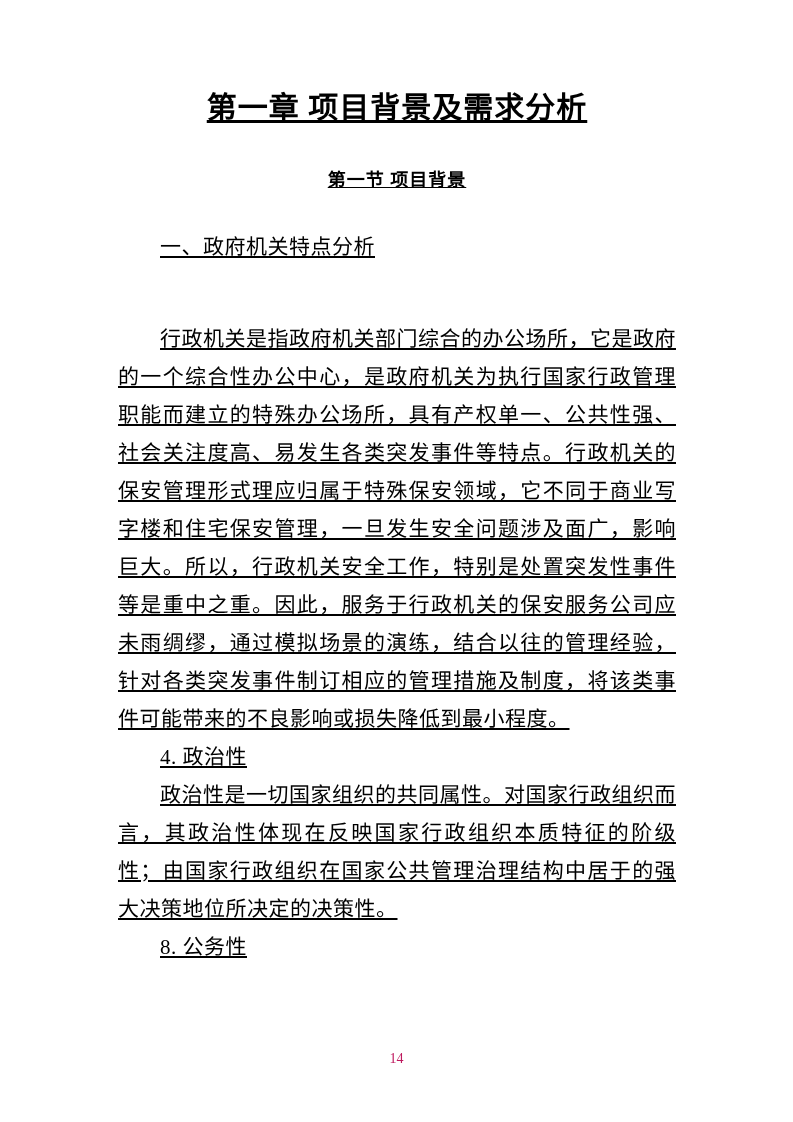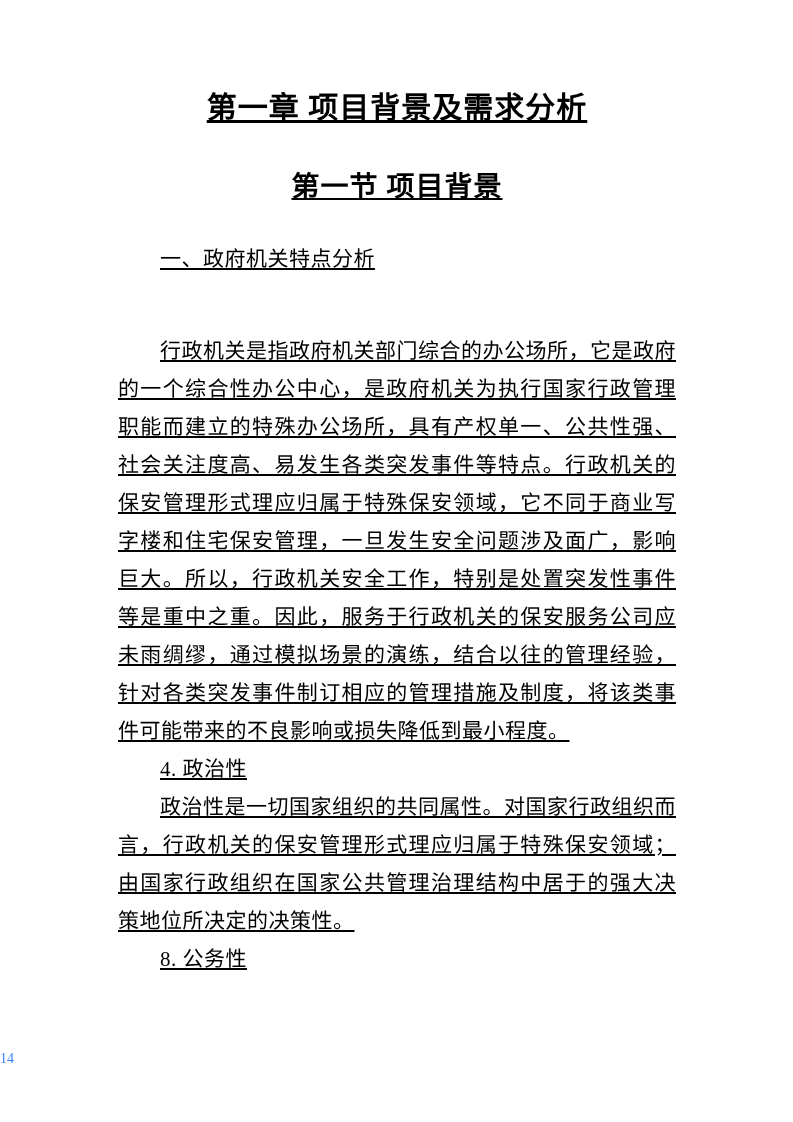--- a/index.html
+++ b/index.html
@@ -24,21 +24,21 @@
       margin: 0;
       font-size: 30px;
       line-height: 1.2;
       font-weight: bold;
       text-align: center;
       letter-spacing: 1px;
       font-family: "Liberation Serif", "DejaVu Serif", serif;
     }
     .section-title {
       margin: 44px 0 0 0;
-      font-size: 28px;
+      font-size: 18px;
       line-height: 1.2;
       font-weight: bold;
       text-align: center;
       letter-spacing: 1px;
       font-family: "Liberation Serif", "DejaVu Serif", serif;
     }
     .body-text {
       margin: 0;
       font-size: 21px;
       line-height: 38px;
@@ -50,40 +50,41 @@
       margin-top: 54px;
     }
     .list-heading {
       margin-top: 36px;
     }
     .page-footer {
       position: absolute;
       left: 0;
       right: 0;
       bottom: 56px;
+      text-align: center;
       font-size: 14px;
       line-height: 1;
-      color: #3b82f6;
+      color: #be185d;
     }
   </style>
 </head>
 <body>
 
 <div class="doc-page">
 
   <h1 class="chapter-title">第一章 项目背景及需求分析</h1>
 
   <h2 class="section-title">第一节 项目背景</h2>
 
   <p class="body-text list-heading">一、政府机关特点分析</p>
 
   <p class="body-text intro-para">行政机关是指政府机关部门综合的办公场所，它是政府的一个综合性办公中心，是政府机关为执行国家行政管理职能而建立的特殊办公场所，具有产权单一、公共性强、社会关注度高、易发生各类突发事件等特点。行政机关的保安管理形式理应归属于特殊保安领域，它不同于商业写字楼和住宅保安管理，一旦发生安全问题涉及面广，影响巨大。所以，行政机关安全工作，特别是处置突发性事件等是重中之重。因此，服务于行政机关的保安服务公司应未雨绸缪，通过模拟场景的演练，结合以往的管理经验，针对各类突发事件制订相应的管理措施及制度，将该类事件可能带来的不良影响或损失降低到最小程度。</p>
 
   <p class="body-text">4. 政治性</p>
 
-  <p class="body-text">政治性是一切国家组织的共同属性。对国家行政组织而言，行政机关的保安管理形式理应归属于特殊保安领域；由国家行政组织在国家公共管理治理结构中居于的强大决策地位所决定的决策性。</p>
+  <p class="body-text">政治性是一切国家组织的共同属性。对国家行政组织而言，其政治性体现在反映国家行政组织本质特征的阶级性；由国家行政组织在国家公共管理治理结构中居于的强大决策地位所决定的决策性。</p>
 
   <p class="body-text">8. 公务性</p>
 
 
   <div class="page-footer">14</div>
 
 </div>
 
 </body></html>

